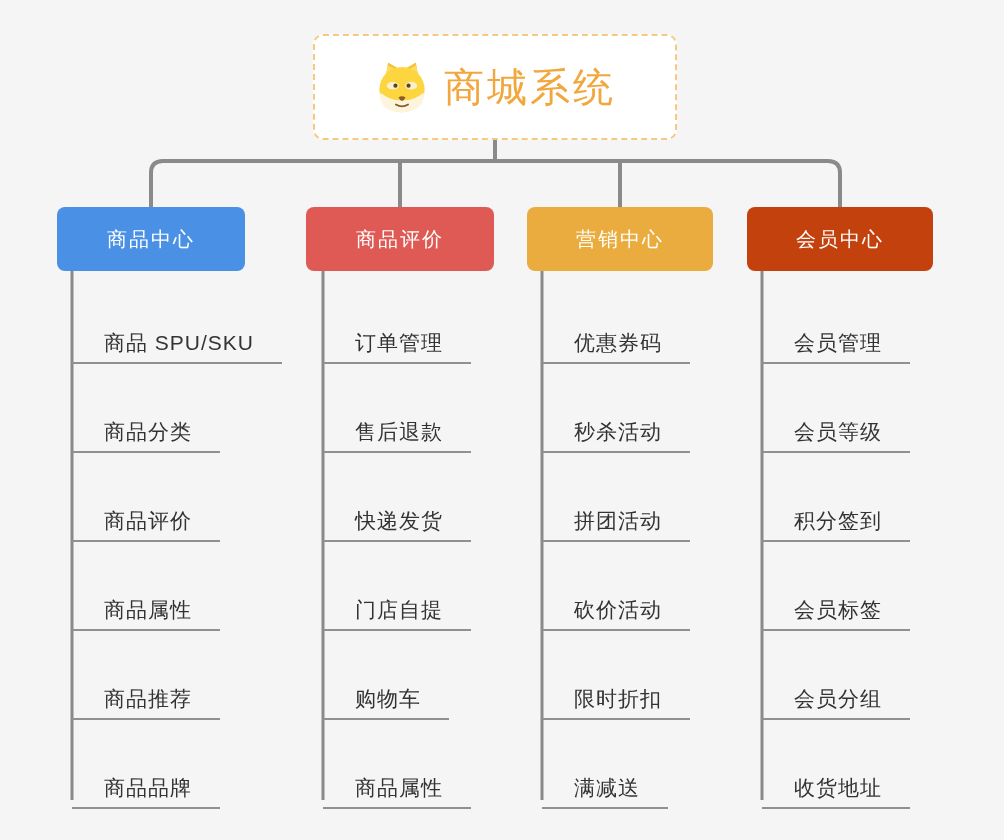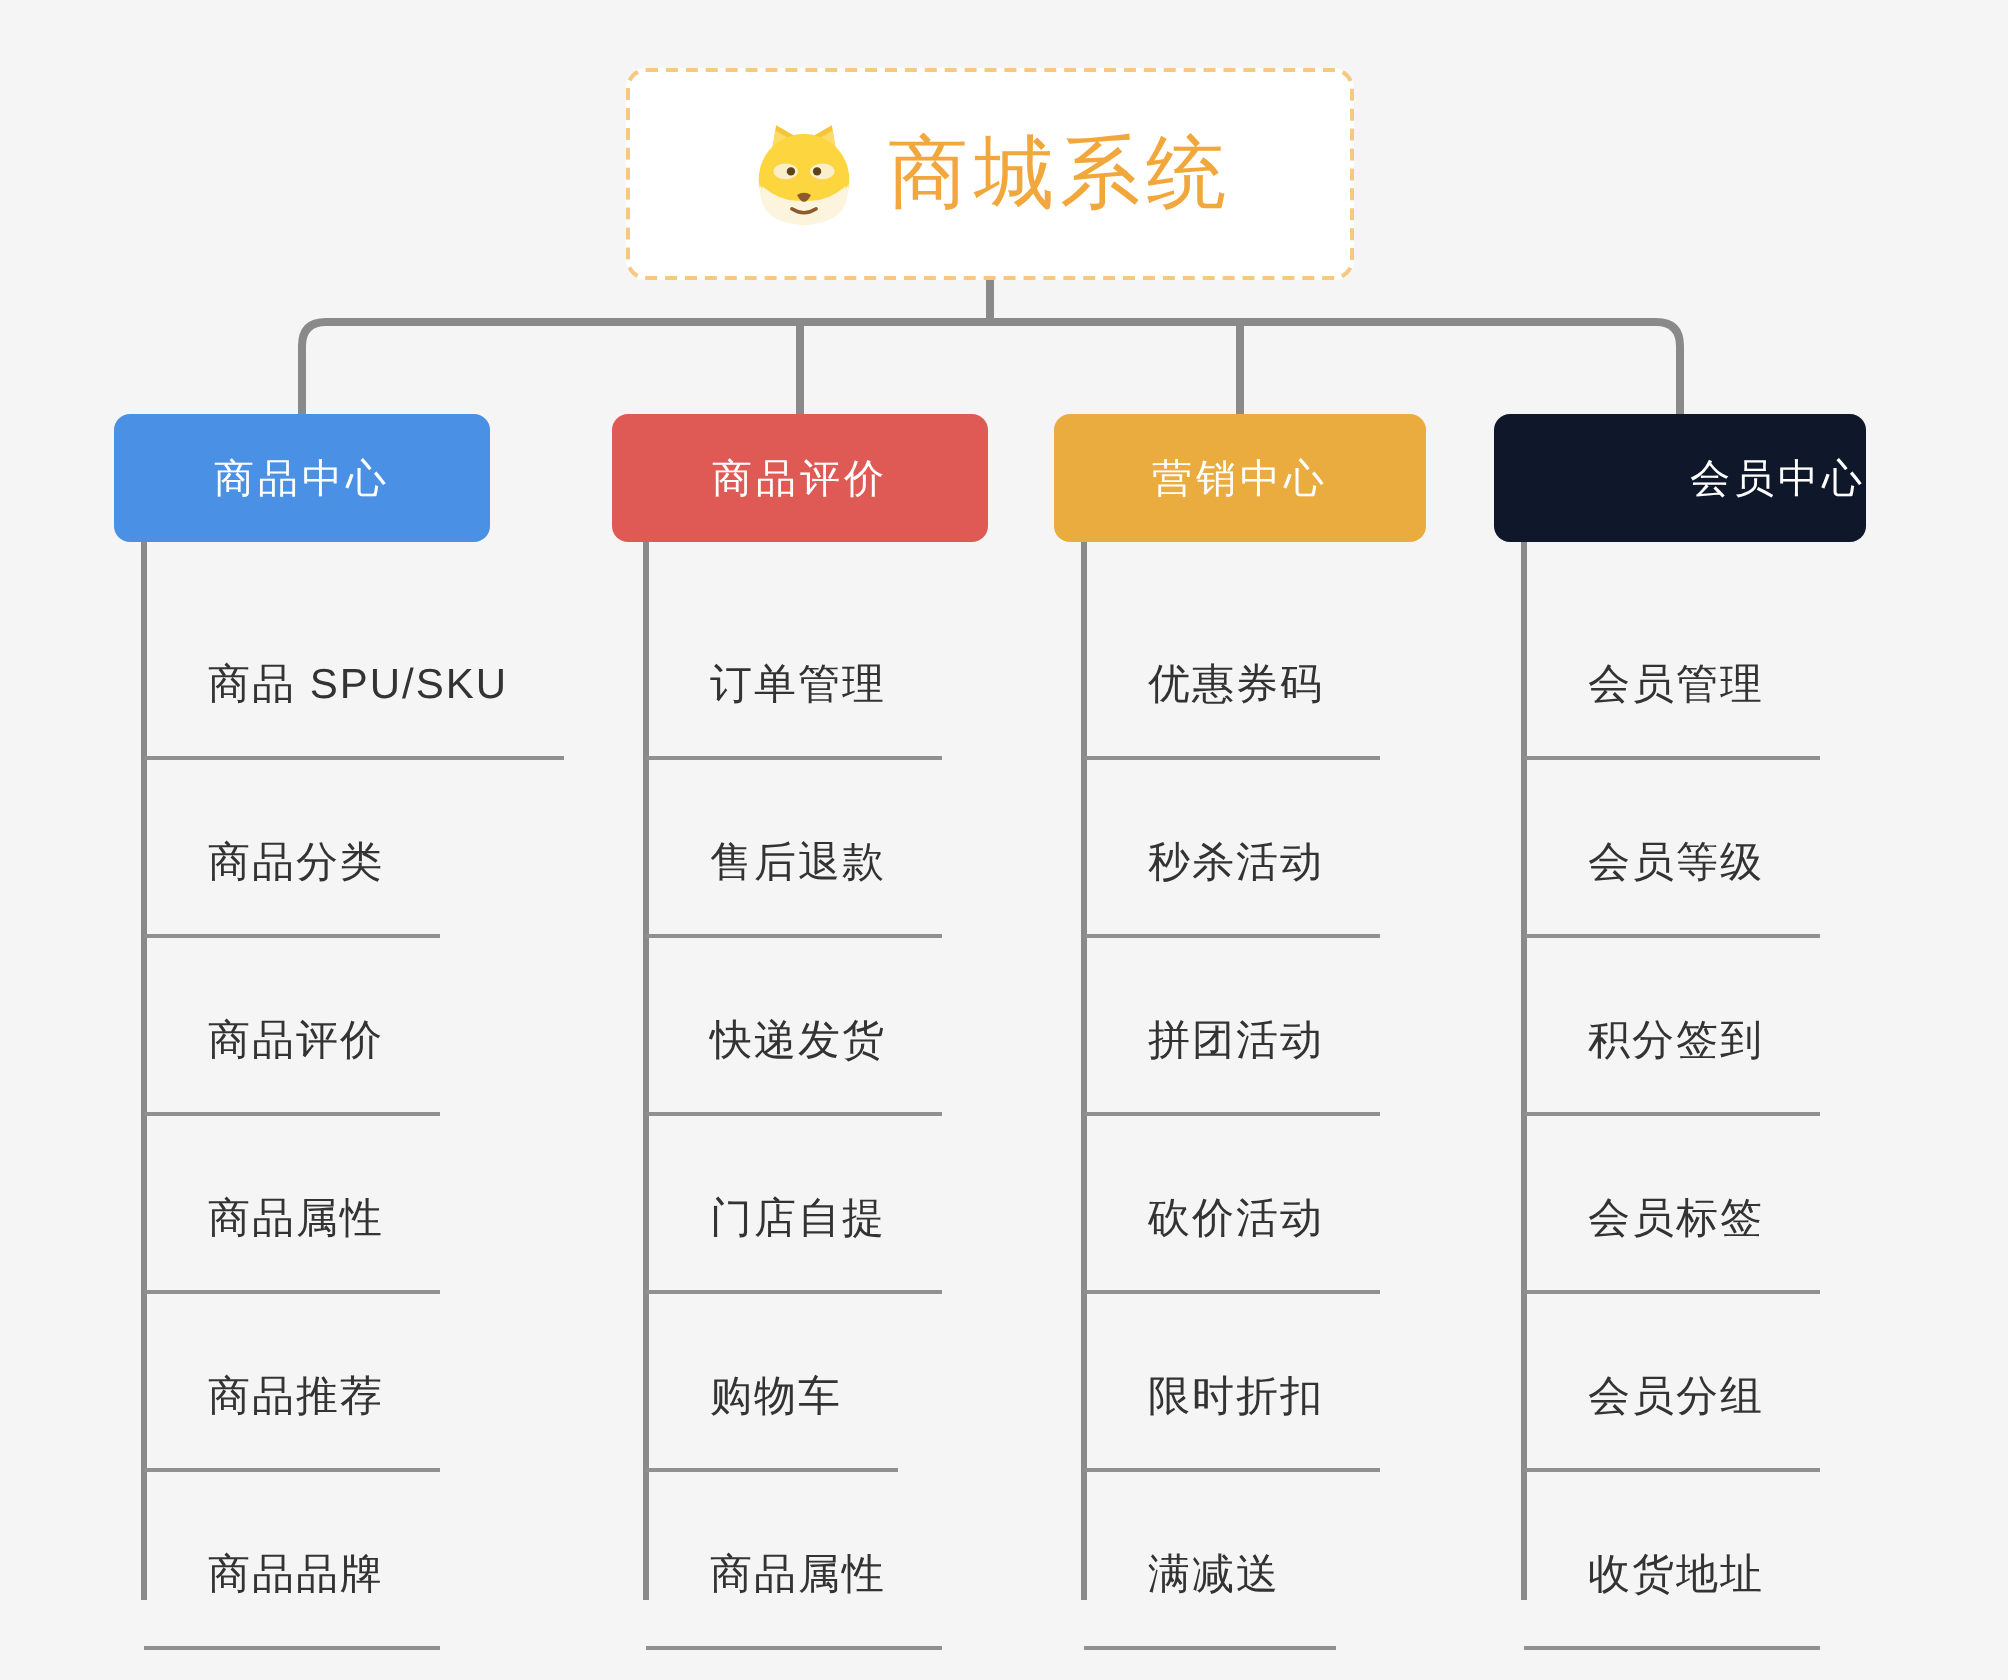--- a/index.html
+++ b/index.html
@@ -30,21 +30,21 @@
     border-radius:8px;
     display:flex;align-items:center;justify-content:center;
     color:#ffffff;font-size:20px;letter-spacing:2px;font-weight:400;
     white-space:nowrap;cursor:pointer;
     box-sizing:border-box;
   }
 
   .mind-item{
     position:absolute;height:50px;
     display:flex;align-items:flex-end;
-    padding:0 28px 24px 32px;
+    padding:0 28px 8px 32px;
     border-bottom:2px solid #909090;
     font-size:21px;letter-spacing:1px;color:#333333;
     white-space:nowrap;line-height:1.1;cursor:pointer;
   }
 </style>
 </head>
 <body>
 
 <div id="canvas">
 
@@ -76,21 +76,21 @@
 
   <div class="branch-node" style="left: 57px; width: 188px; background: rgb(74, 144, 228);">
     <span>商品中心</span>
   </div>
   <div class="branch-node" style="left: 306px; width: 188px; background: rgb(224, 90, 85);">
     <span>商品评价</span>
   </div>
   <div class="branch-node" style="left: 527px; width: 186px; background: rgb(234, 172, 62);">
     <span>营销中心</span>
   </div>
-  <div class="branch-node" style="left: 747px; width: 186px; background: #0f172a; justify-content: flex-end;">
+  <div class="branch-node" style="left: 747px; width: 186px; background: #c2410c;">
     <span>会员中心</span>
   </div>
 
 <div class="mind-item" style="left: 72px; top: 304px;">商品 SPU/SKU</div>
     <div class="mind-item" style="left: 72px; top: 393px;">商品分类</div>
     <div class="mind-item" style="left: 72px; top: 482px;">商品评价</div>
     <div class="mind-item" style="left: 72px; top: 571px;">商品属性</div>
     <div class="mind-item" style="left: 72px; top: 660px;">商品推荐</div>
     <div class="mind-item" style="left: 72px; top: 749px;">商品品牌</div>
     <div class="mind-item" style="left: 323px; top: 304px;">订单管理</div>

